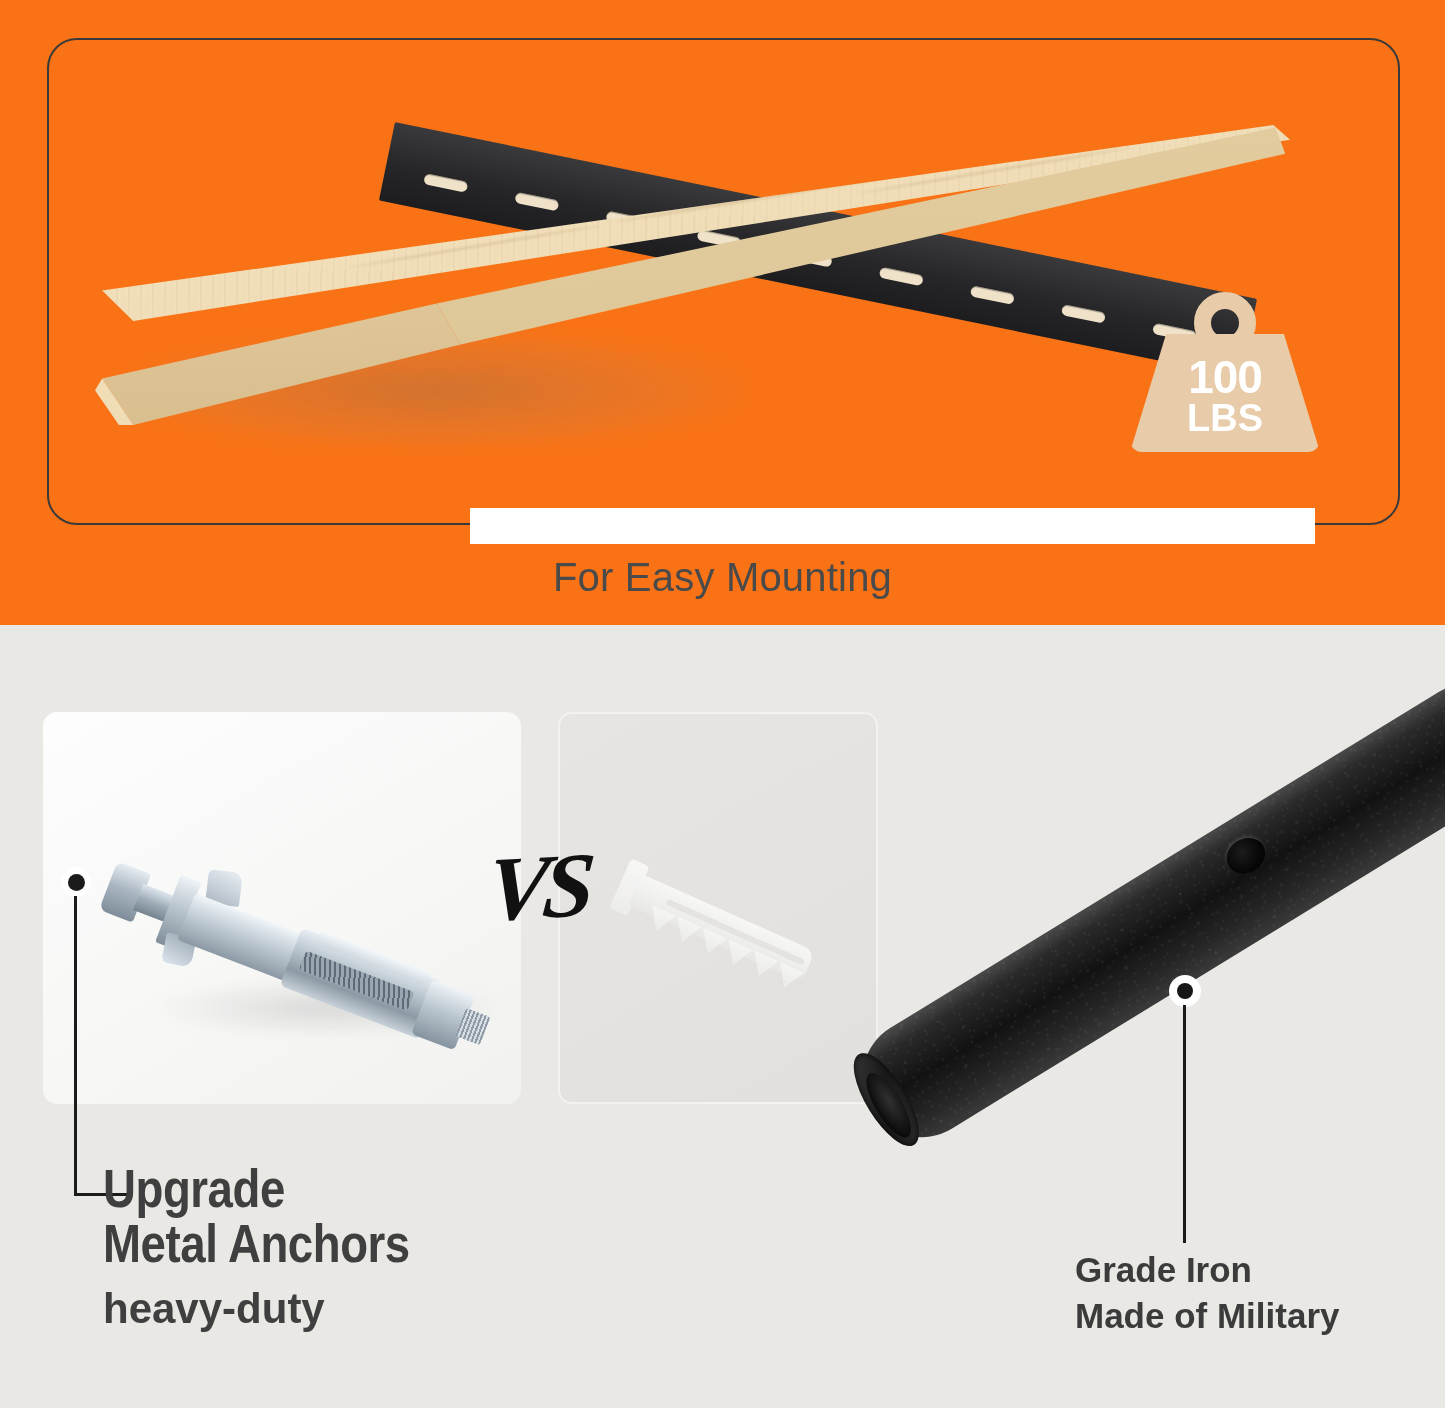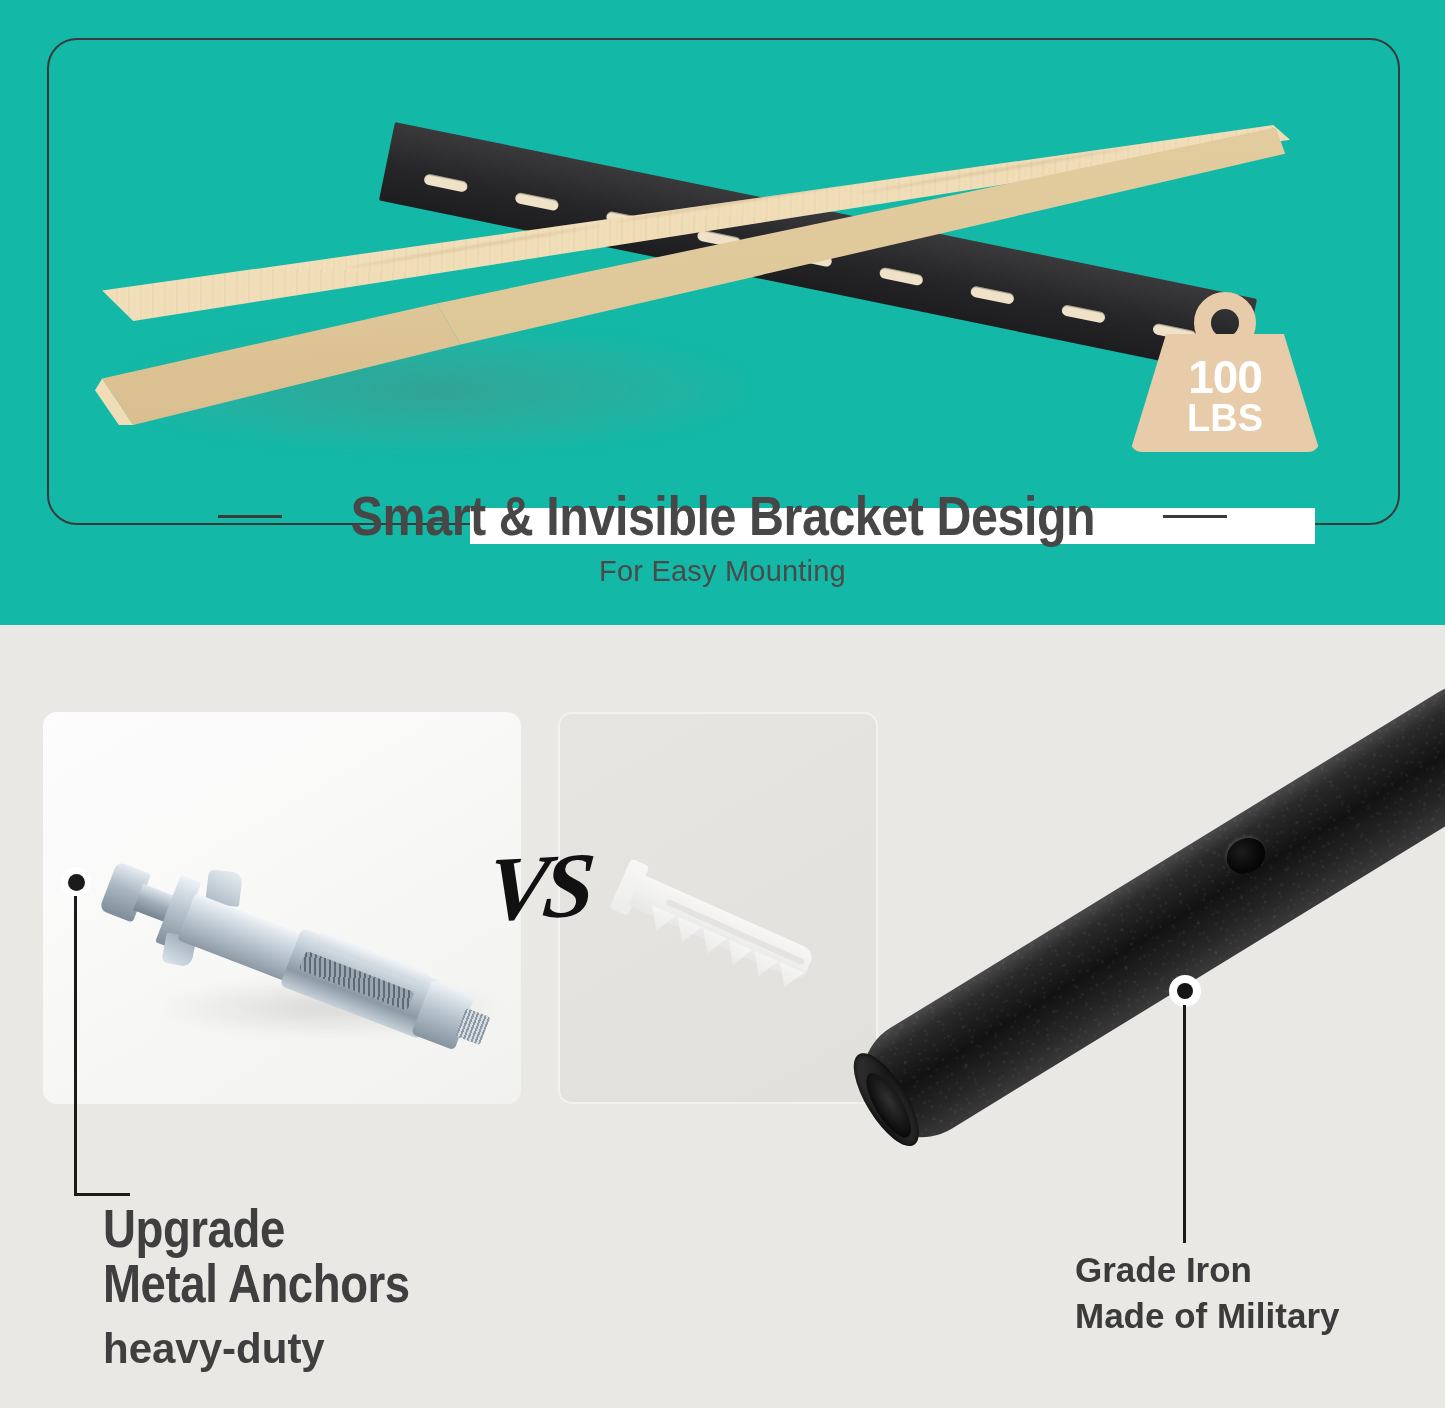--- a/index.html
+++ b/index.html
@@ -8,21 +8,21 @@
   body {
     font-family:"Liberation Sans", sans-serif;
     background:#ffffff;
     position:relative;
     overflow:hidden;
   }
 
   
   #top-panel {
     position:absolute; left:0; top:0; width:1445px; height:625px;
-    background:#14b8a6;
+    background:#f97316;
   }
 
   
   #frame-border {
     position:absolute; left:47px; top:38px;
     width:1353px; height:487px;
     border:2.5px solid #3a3a3a;
     border-radius:30px;
     pointer-events:none;
   }
@@ -132,21 +132,21 @@
     font-size:55px;
     line-height:1;
     color:#474747;
     letter-spacing:-0.5px;
     transform:scaleX(.88);
     white-space:nowrap;
   }
   #subhead {
     position:absolute; left:0; top:555px; width:1445px;
     text-align:center;
-    font-size:29px; color:#4a4a4a; letter-spacing:.2px;
+    font-size:40px; color:#4a4a4a; letter-spacing:.2px;
   }
 
   
   #bottom-panel {
     position:absolute; left:0; top:625px; width:1445px; height:783px;
     background:#eae8e5;
   }
 
   
   #card-metal {
@@ -274,21 +274,21 @@
     border-radius:50%; background:#ffffff;
     display:flex; align-items:center; justify-content:center;
   }
   #callout-right-ring::after {
     content:""; width:16px; height:16px; border-radius:50%; background:#161616;
   }
   #callout-right-v { left:1183px; top:1005px; width:3px; height:238px; }
 
   
   #label-metal {
-    position:absolute; left:103px; top:1162px; width:560px;margin-top:40px;
+    position:absolute; left:103px; top:1162px; width:560px;
   }
   .big-condensed {
     font-family:"Liberation Sans Narrow","Liberation Sans", sans-serif;
     font-weight:bold; font-size:53px; line-height:1.03;
     color:#3f3f3f; letter-spacing:-0.5px;
     transform:scaleX(.86); transform-origin:left center;
     white-space:nowrap;
   }
   #label-metal-sub {
     margin-top:14px; font-size:42px; font-weight:bold; color:#3f3f3f;
@@ -336,25 +336,20 @@
   <div id="weight-badge">
     <div id="badge-ring"></div>
     <div id="badge-body">
       <span id="badge-weight">100</span>
       <span id="badge-unit">LBS</span>
     </div>
   </div>
 
   <div id="frame-gap"></div>
 
-  <div id="headline-row">
-    <span id="headline-dash-left"></span>
-    <span id="headline">Smart &amp; Invisible Bracket Design</span>
-    <span id="headline-dash-right"></span>
-  </div>
 
   <div id="subhead">For Easy Mounting</div>
 </div>
 
 <div id="bottom-panel">
 
   <div id="card-metal">
     <div id="metal-anchor-shadow"></div>
   </div>
 

